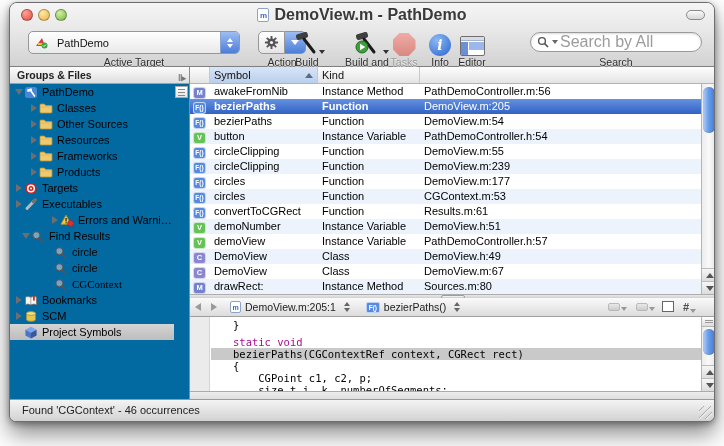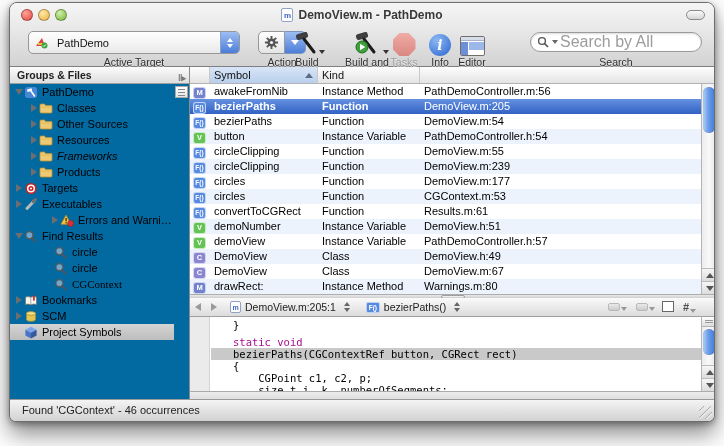--- a/index.html
+++ b/index.html
@@ -13,21 +13,21 @@
   .chrome { position:absolute; left:0; top:0; width:100%; height:64px;
     background:linear-gradient(#f5f5f5, #e9e9e9 40%, #d2d2d2); border-bottom:1px solid #7f7f7f; }
   .titlebar { position:absolute; left:0; top:0; width:100%; height:24px; }
   .tl { position:absolute; top:6px; width:12px; height:12px; border-radius:50%; border:1px solid rgba(0,0,0,.3); }
   .tl.red { left:11px; background:radial-gradient(circle at 35% 30%, #ffa39a, #e4483c); }
   .tl.yellow { left:28px; background:radial-gradient(circle at 35% 30%, #ffe9a8, #efb13f); }
   .tl.green { left:45px; background:radial-gradient(circle at 35% 30%, #d3f0a8, #74b73c); }
   .title-wrap { position:absolute; left:0; right:0; top:0; height:24px; display:flex; align-items:center; justify-content:center; gap:5px; }
   .doc-ic { display:inline-flex; align-items:center; justify-content:center; width:12px; height:14px;
     background:#fff; border:1px solid #8fa4c4; border-radius:2px; font-size:8px; font-weight:bold; color:#3e68c8; }
-  .win-title { font-size:12px; font-weight:bold; color:#393939; text-shadow:0 1px 0 rgba(255,255,255,.7); }
+  .win-title { font-size:16px; font-weight:bold; color:#393939; text-shadow:0 1px 0 rgba(255,255,255,.7); }
   .pill { position:absolute; right:9px; top:7px; width:19px; height:10px; border:1px solid #8a8a8a;
     border-radius:5px; background:linear-gradient(#fafafa,#d6d6d6); }
 
   
   .toolbar { position:absolute; left:0; top:24px; width:100%; height:40px; }
   .tb-label { position:absolute; top:29px; font-size:10.5px; color:#2e2e2e; text-align:center; text-shadow:0 1px 0 rgba(255,255,255,.6); }
   .tb-label.dim { color:#9b9b9b; }
   .popup { position:absolute; left:18px; top:4px; width:212px; height:23px; background:linear-gradient(#fff,#e9e9e9);
     border:1px solid #979797; border-radius:5px; display:flex; align-items:center; gap:5px; padding-left:5px; }
   .popup .ptxt { font-size:11px; color:#111; }
@@ -309,21 +309,21 @@
             <div class="sb-row" style="padding-left: 19px;">
               <span class="tri closed"></span>
               <span class="sb-ic">
                 <svg width="14" height="13" viewBox="0 0 14 13">
                   <path d="M1 4 L1 3 Q1 2 2 2 L5.5 2 L6.5 3.5 L12 3.5 Q13 3.5 13 4.5 L13 10 Q13 11 12 11 L2 11 Q1 11 1 10 Z" fill="#edca72" stroke="#b98f2f" stroke-width="0.8"></path>
                   <path d="M1 5 L13 5" stroke="#d9b255" stroke-width="0.8"></path>
                 </svg>
               </span>
               <span class="sb-label">Resources</span>
             </div>
-            <div class="sb-row" style="padding-left: 19px; font-style: italic;">
+            <div class="sb-row" style="padding-left: 19px;">
               <span class="tri closed"></span>
               <span class="sb-ic">
                 <svg width="14" height="13" viewBox="0 0 14 13">
                   <path d="M1 4 L1 3 Q1 2 2 2 L5.5 2 L6.5 3.5 L12 3.5 Q13 3.5 13 4.5 L13 10 Q13 11 12 11 L2 11 Q1 11 1 10 Z" fill="#edca72" stroke="#b98f2f" stroke-width="0.8"></path>
                   <path d="M1 5 L13 5" stroke="#d9b255" stroke-width="0.8"></path>
                 </svg>
               </span>
               <span class="sb-label">Frameworks</span>
             </div>
             <div class="sb-row" style="padding-left: 19px;">
@@ -363,21 +363,21 @@
               <span class="sb-ic">
                 <svg width="14" height="13" viewBox="0 0 14 13">
                   <path d="M6 1.2 L11 10.2 L1 10.2 Z" fill="#f7c93f" stroke="#c58f1c" stroke-width="0.8"></path>
                   <rect x="5.5" y="4" width="1.2" height="3.4" fill="#222"></rect>
                   <rect x="5.5" y="8.2" width="1.2" height="1.2" fill="#222"></rect>
                   <circle cx="10.6" cy="9.4" r="3" fill="#d43434" stroke="#9f1d1d" stroke-width="0.6"></circle>
                 </svg>
               </span>
               <span class="sb-label">Errors and Warnings</span>
             </div>
-            <div class="sb-row" style="padding-left: 4px;">
+            <div class="sb-row" style="padding-left: 11px;">
               <span class="tri open"></span>
               <span class="sb-ic">
                 <svg width="14" height="13" viewBox="0 0 14 13">
                   <circle cx="5.4" cy="5.2" r="3.6" stroke="#555" stroke-width="1.3" fill="rgba(220,230,245,.5)"></circle>
                   <line x1="8" y1="7.9" x2="11.5" y2="11.4" stroke="#555" stroke-width="1.7" stroke-linecap="round"></line>
                 </svg>
               </span>
               <span class="sb-label">Find Results</span>
             </div>
             <div class="sb-row" style="padding-left: 34px;">
@@ -527,21 +527,21 @@
             <div class="trow">
               <span class="cell c0"><span class="badge bC" style="background: rgb(138, 134, 208);">C</span></span>
               <span class="cell c1">DemoView</span>
               <span class="cell c2">Class</span>
               <span class="cell c3">DemoView.m:67</span>
             </div>
             <div class="trow alt">
               <span class="cell c0"><span class="badge bM" style="background: rgb(114, 130, 204);">M</span></span>
               <span class="cell c1">drawRect:</span>
               <span class="cell c2">Instance Method</span>
-              <span class="cell c3">Warnings.m:80</span>
+              <span class="cell c3">Sources.m:80</span>
             </div>
           </div>
 
         <div class="vscroll" style="right:0; top:17px; height:210px;">
           <div class="vthumb" style="top:3px; height:46px;"></div>
           <div class="sb-btn" style="bottom:13px;">
               <span class="arr-up"></span>
             </div>
           <div class="sb-btn" style="bottom:0;">
               <span class="arr-dn"></span>
@@ -587,21 +587,21 @@
               </span>
           </span>
         </div>
 
         <div class="code">
           <div class="gutter"></div>
           <div class="codelines" id="code-lines">
               <div class="cline plain">}</div>
               <div class="cline blank"></div>
               <div class="cline keyword">static void</div>
-              <div class="cline highlight">bezierPaths(CGContextRef button, CGRect rect)</div>
+              <div class="cline highlight">bezierPaths(CGContextRef context, CGRect rect)</div>
               <div class="cline plain">{</div>
               <div class="cline plain">    CGPoint c1, c2, p;</div>
               <div class="cline plain">    size_t j, k, numberOfSegments;</div>
             </div>
           <div class="code-topbox">
               <i></i>
               <i></i>
             </div>
           <div class="vscroll" style="right:0; top:10px; height:64px;">
             <div class="vthumb" style="top:2px; height:26px;"></div>

